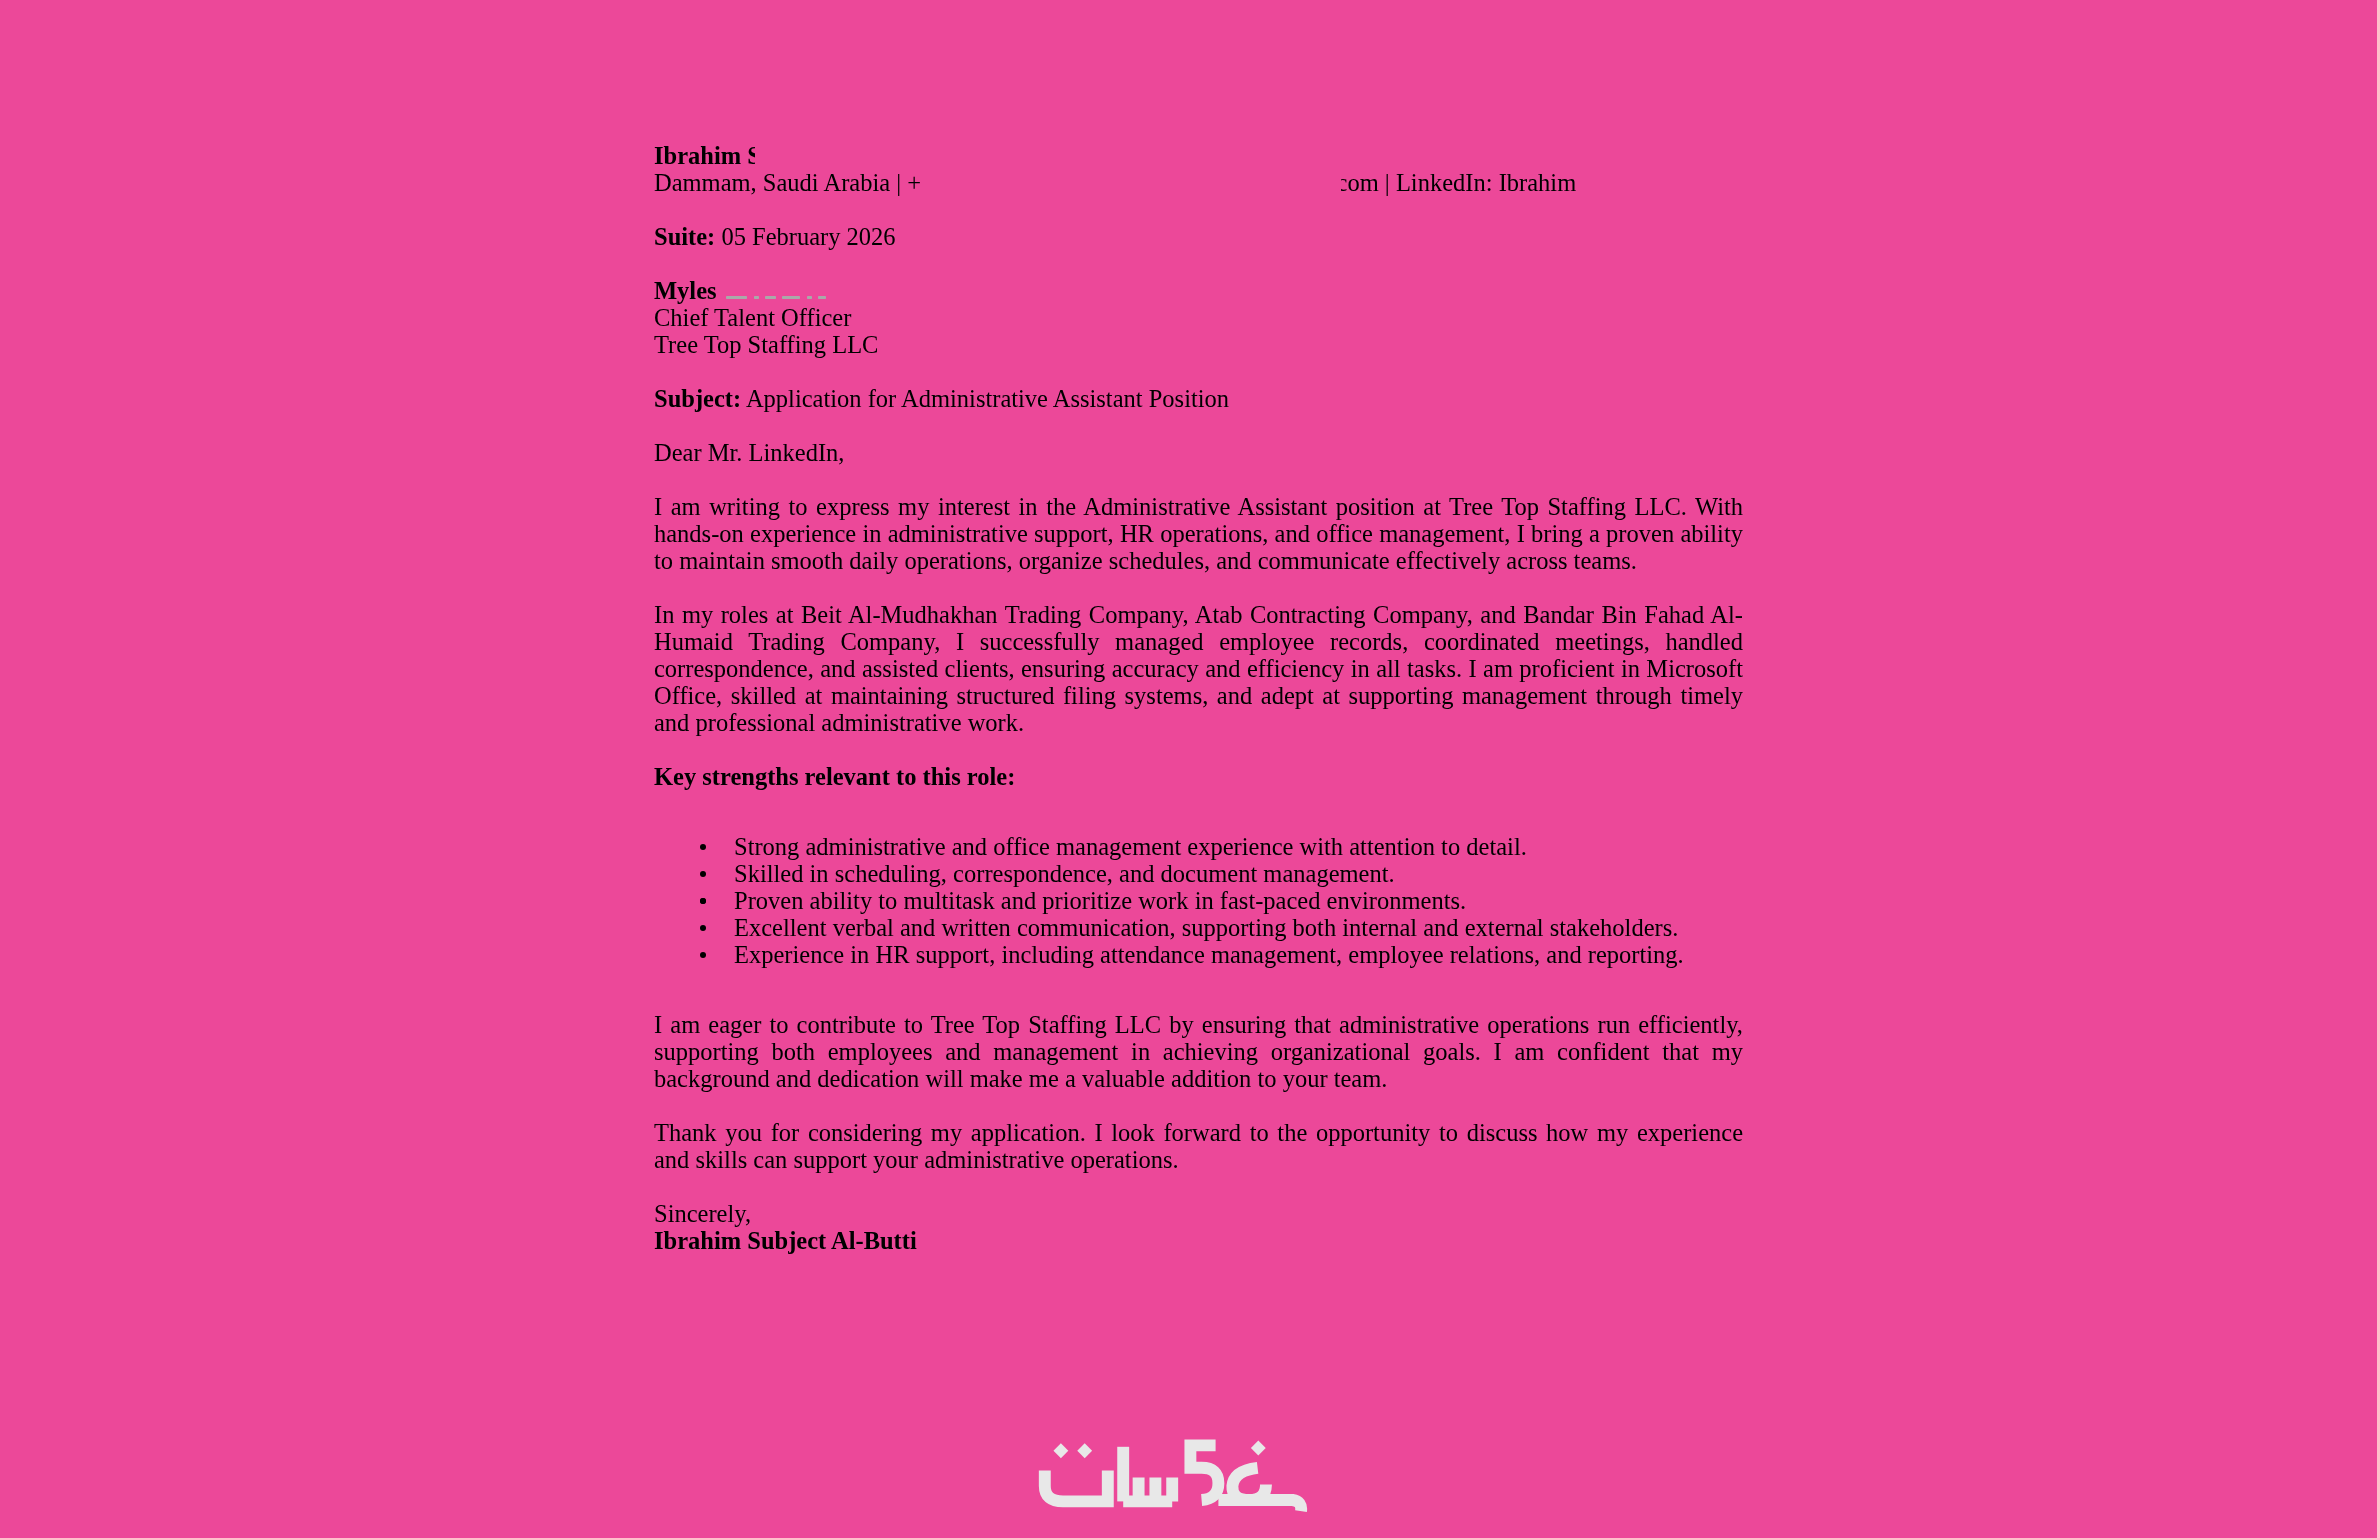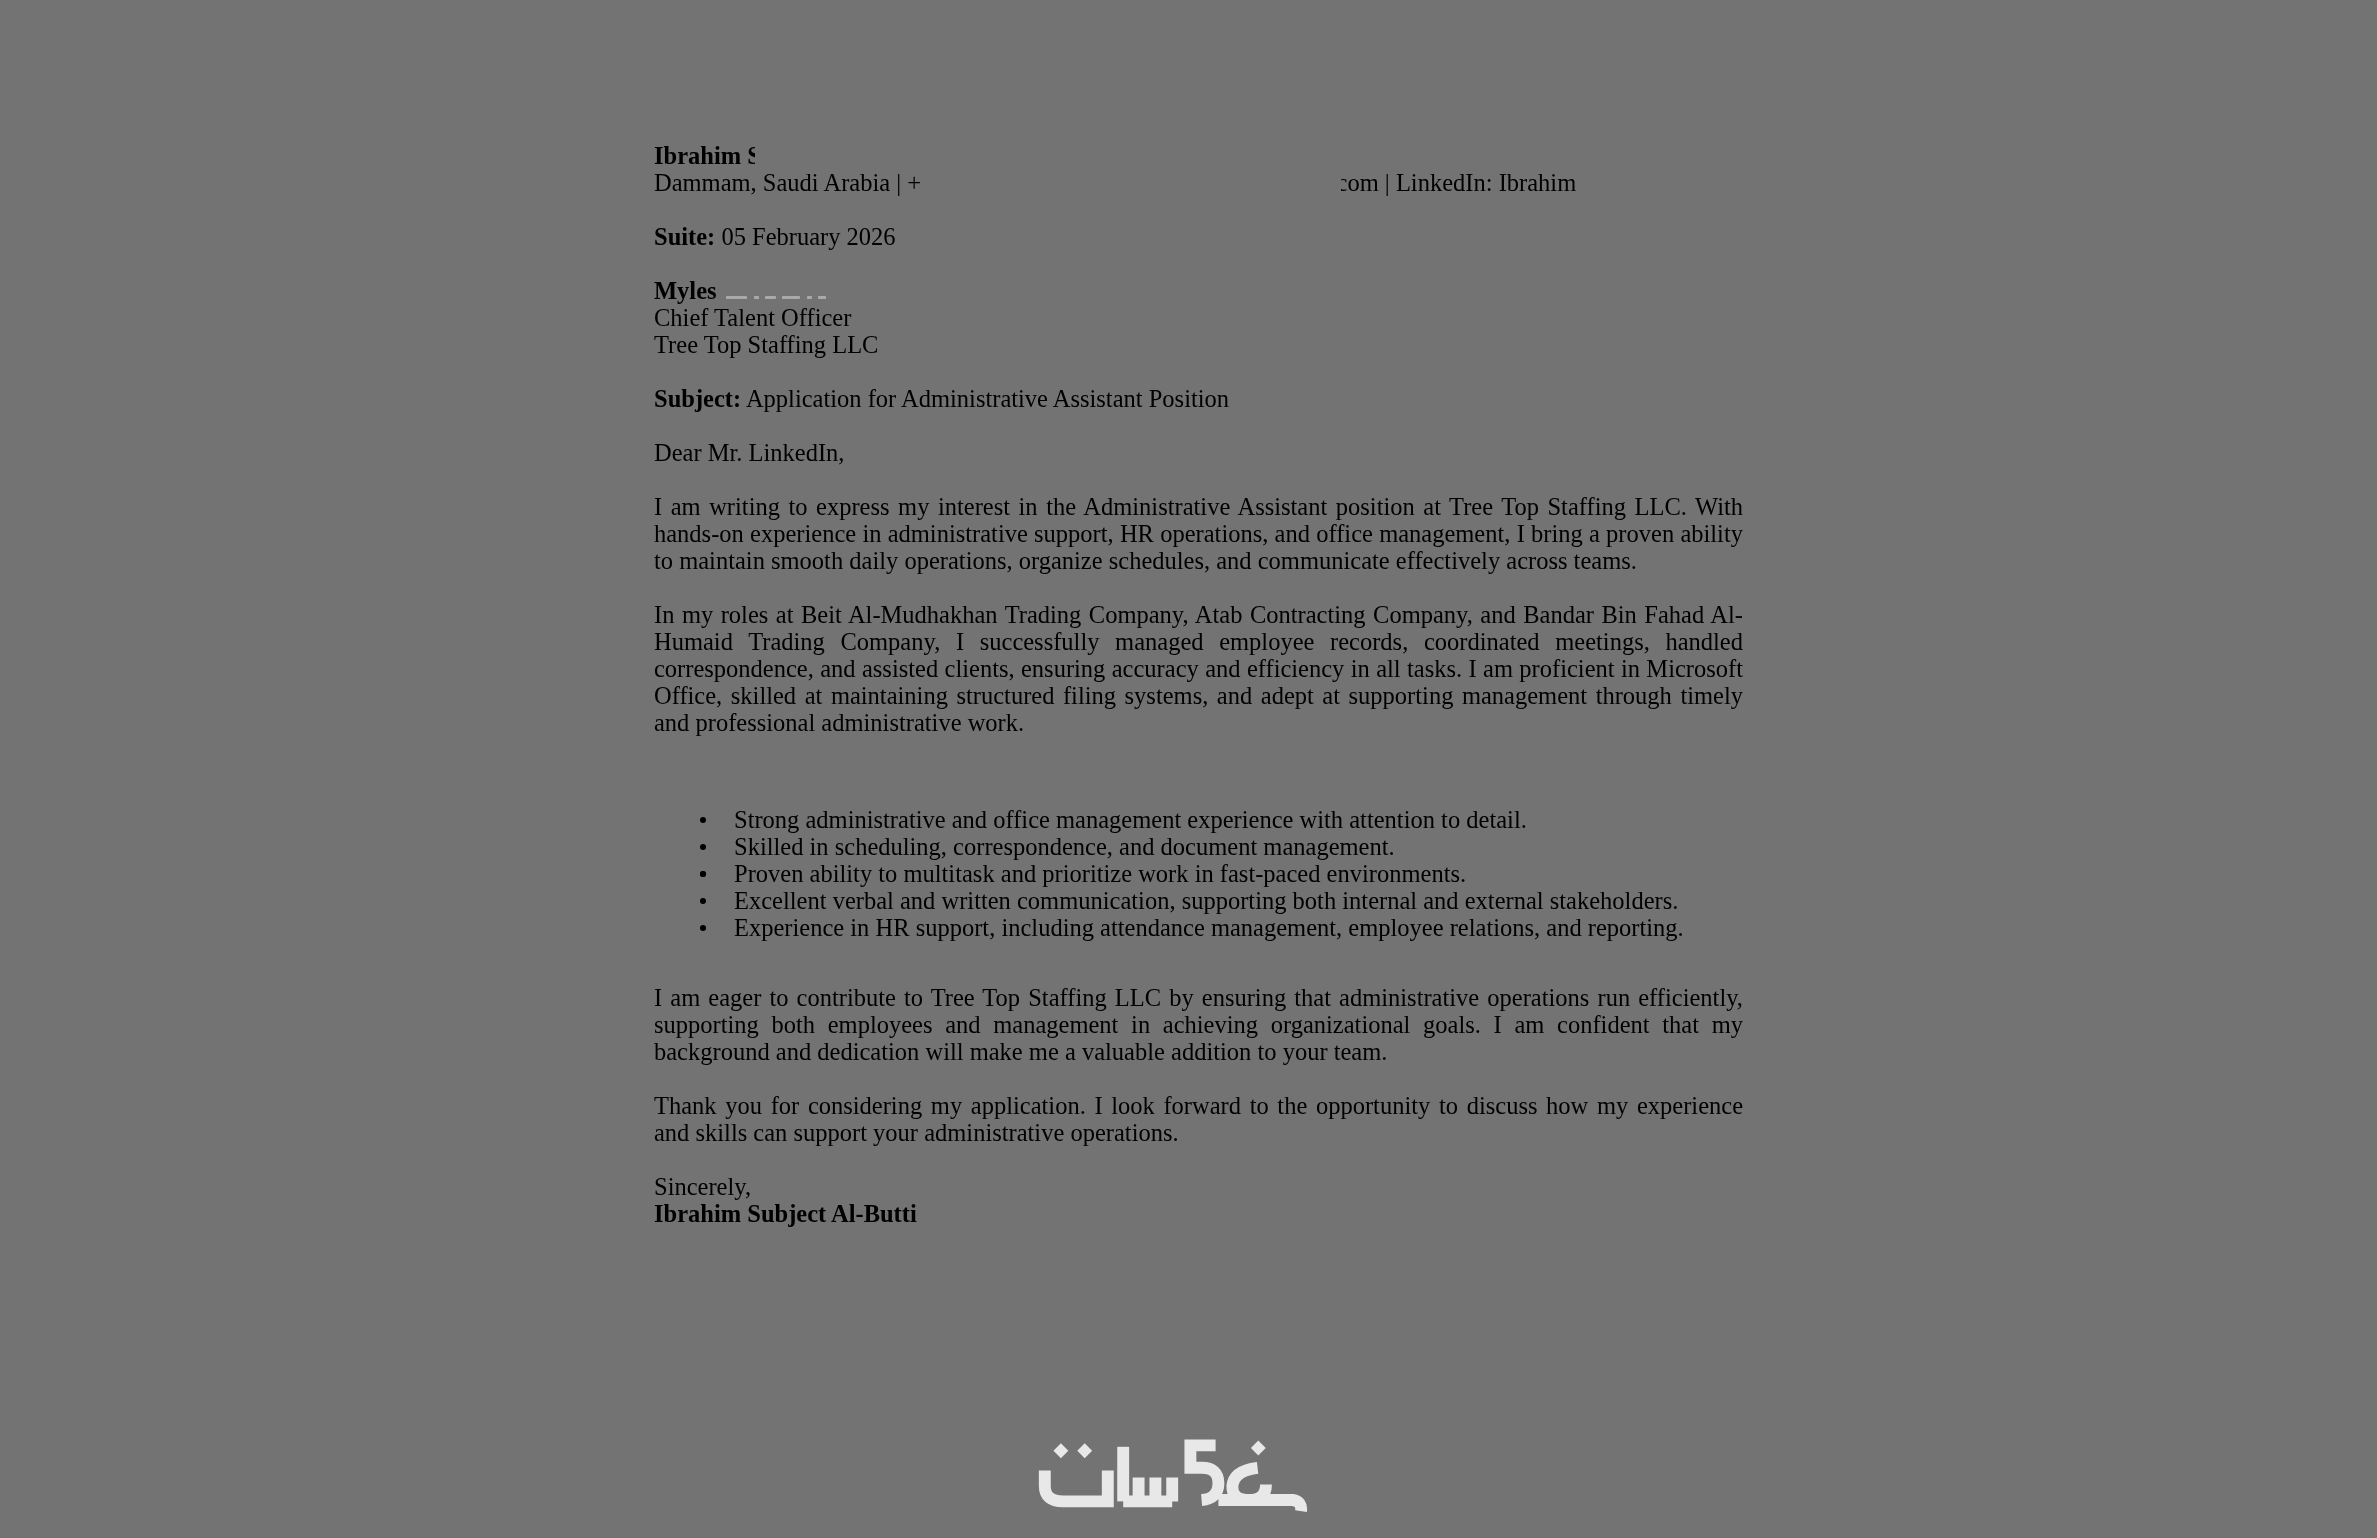--- a/index.html
+++ b/index.html
@@ -1,19 +1,19 @@
 <!DOCTYPE html>
 <html style="font-size:11.2px"><head>
 <meta charset="utf-8">
 <style>
   html,body{margin:0;padding:0;background:#ffffff;}
   .page{
     position:relative;
     width:2377px;height:1538px;
-    background:#737373;
+    background:#ec4899;
     overflow:hidden;
     font-family:"Liberation Serif","DejaVu Serif",serif;
     color:#000000;
   }
   .letter{
     position:absolute;
     left:654px;top:142px;width:1089px;
     font-size:24.5px;line-height:27px;
   }
   .letter p{margin:0;}
@@ -77,20 +77,21 @@
     <div class="gap"></div>
 
     <p class="just">I am writing to express my interest in the Administrative Assistant position at Tree Top Staffing LLC. With hands-on experience in administrative support, HR operations, and office management, I bring a proven ability to maintain smooth daily operations, organize schedules, and communicate effectively across teams.</p>
 
     <div class="gap"></div>
 
     <p class="just">In my roles at Beit Al-Mudhakhan Trading Company, Atab Contracting Company, and Bandar Bin Fahad Al-Humaid Trading Company, I successfully managed employee records, coordinated meetings, handled correspondence, and assisted clients, ensuring accuracy and efficiency in all tasks. I am proficient in Microsoft Office, skilled at maintaining structured filing systems, and adept at supporting management through timely and professional administrative work.</p>
 
     <div class="gap"></div>
 
+    <p class="b">Key strengths relevant to this role:</p>
 
     <div class="gap"></div>
 
     <ul class="strengths">
       <li><span class="dot"></span><span>Strong administrative and office management experience with attention to detail.</span></li>
       <li><span class="dot"></span><span>Skilled in scheduling, correspondence, and document management.</span></li>
       <li><span class="dot"></span></li>
       <li><span class="dot"></span><span>Proven ability to multitask and prioritize work in fast-paced environments.</span></li>
       <li><span class="dot"></span><span>Excellent verbal and written communication, supporting both internal and external stakeholders.</span></li>
       <li><span class="dot"></span><span>Experience in HR support, including attendance management, employee relations, and reporting.</span></li>

